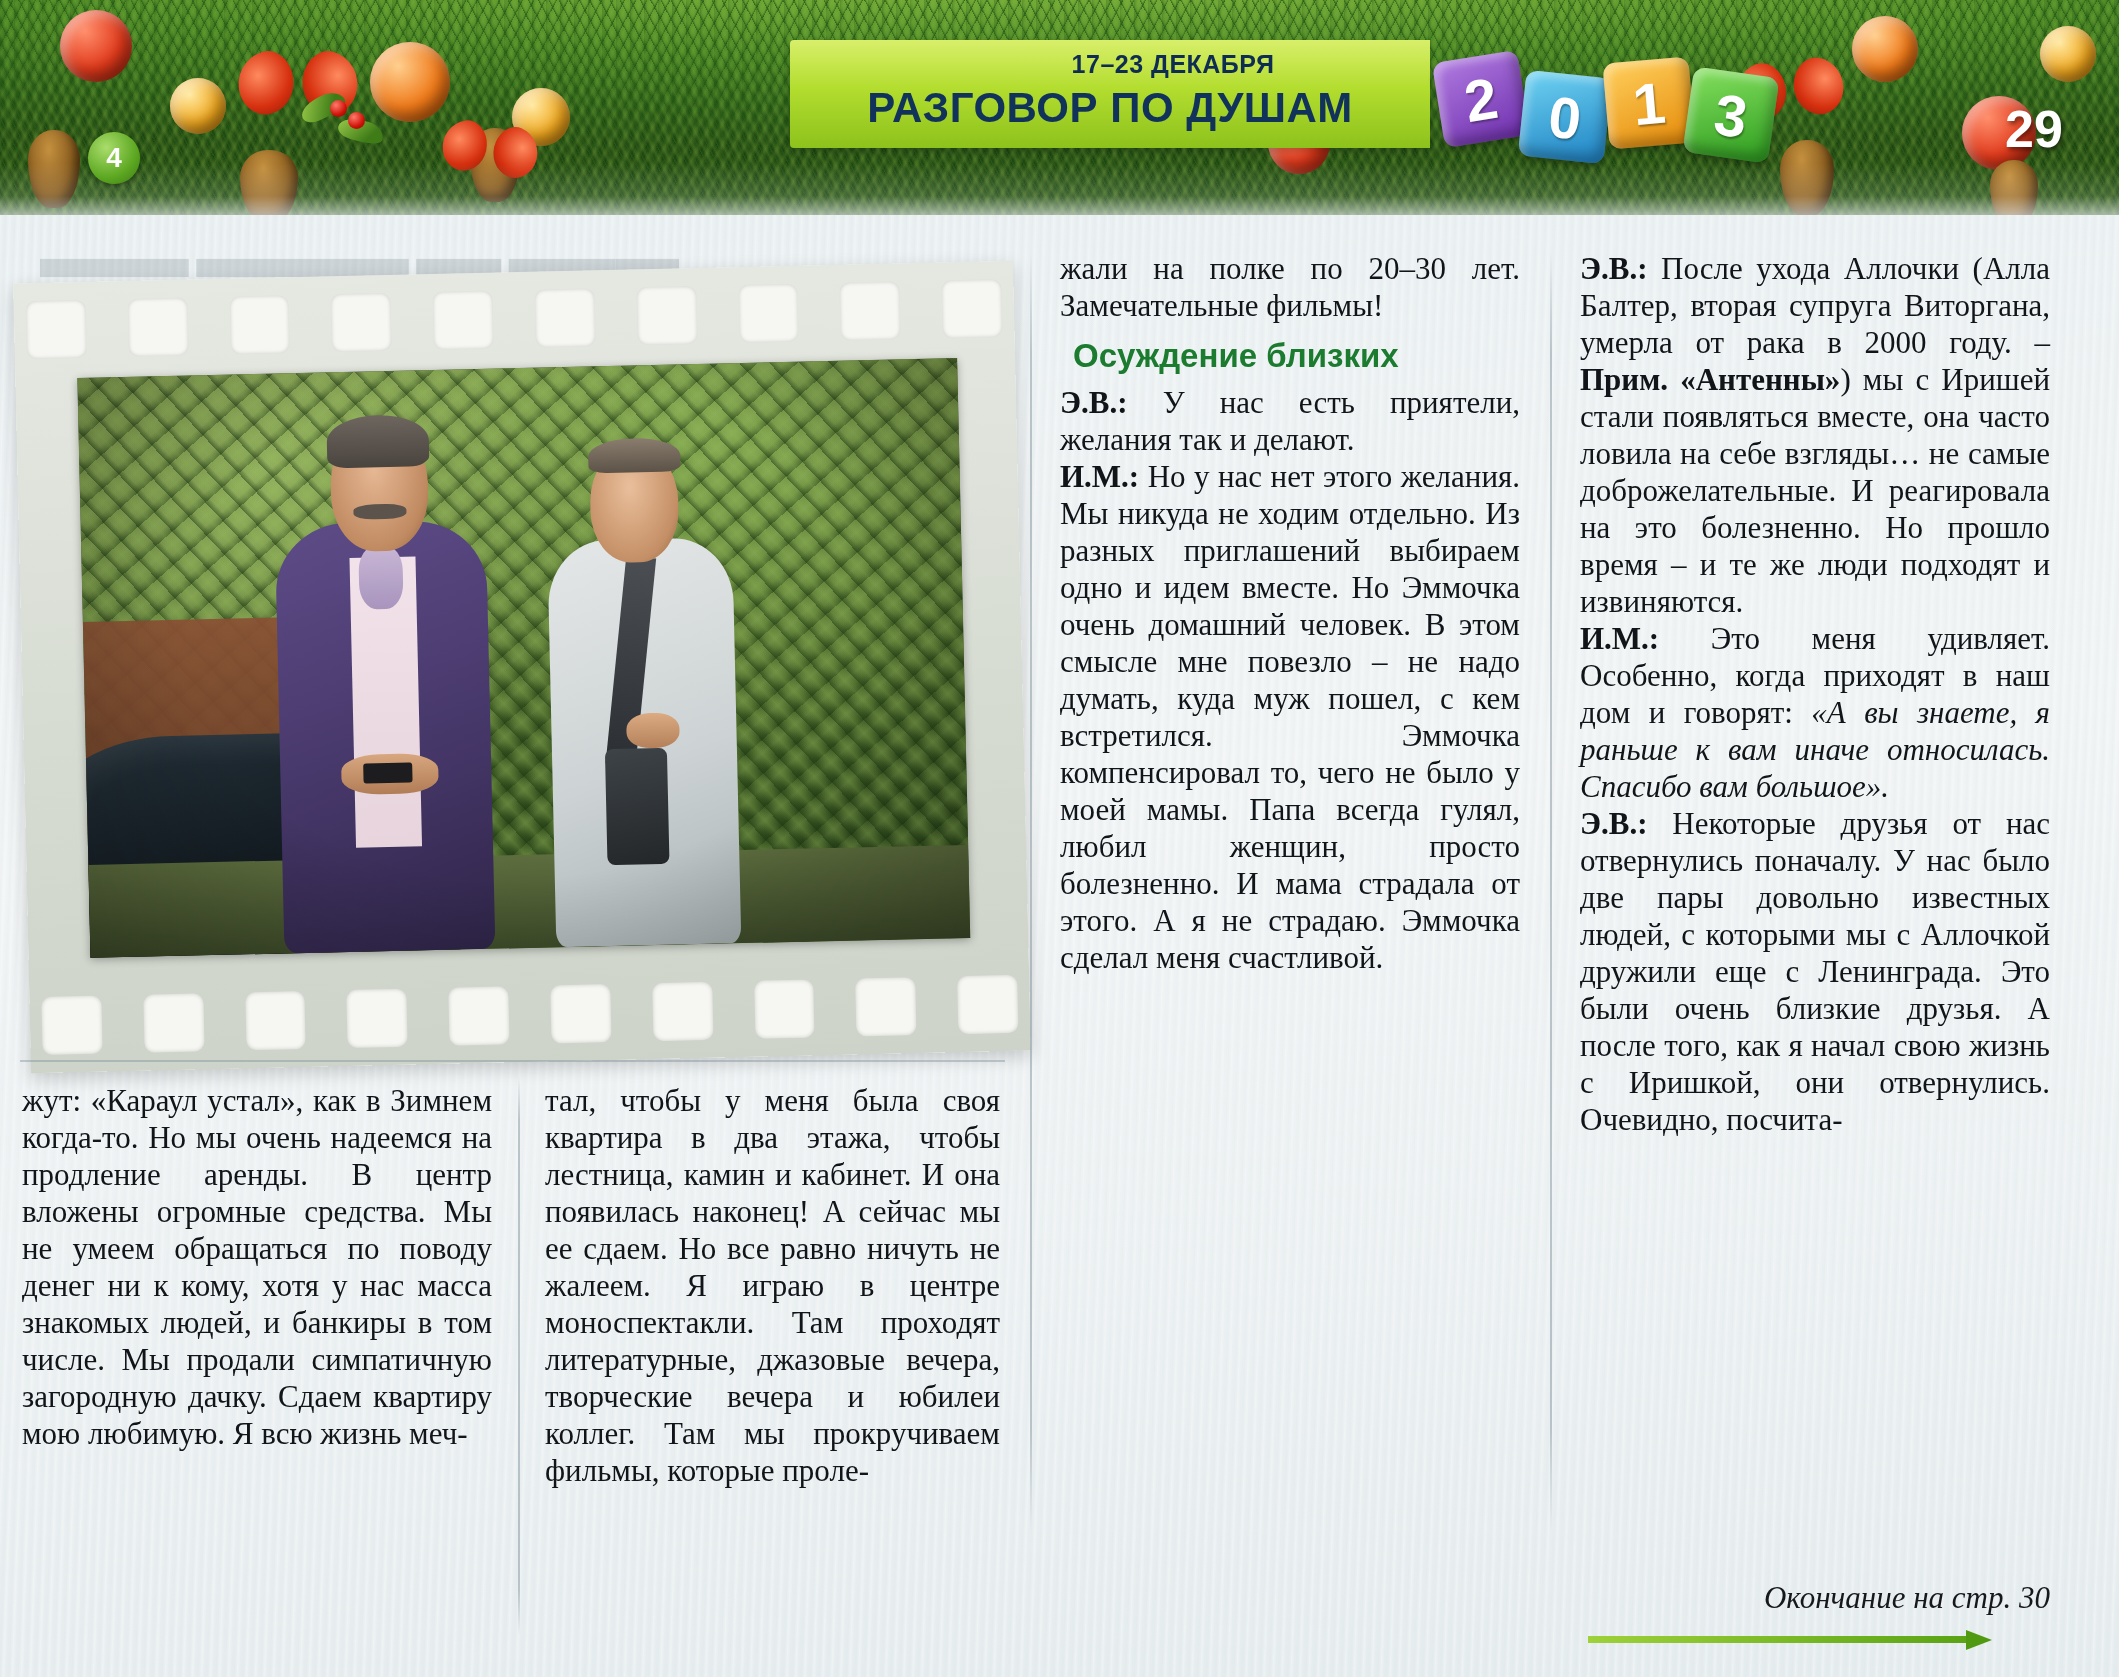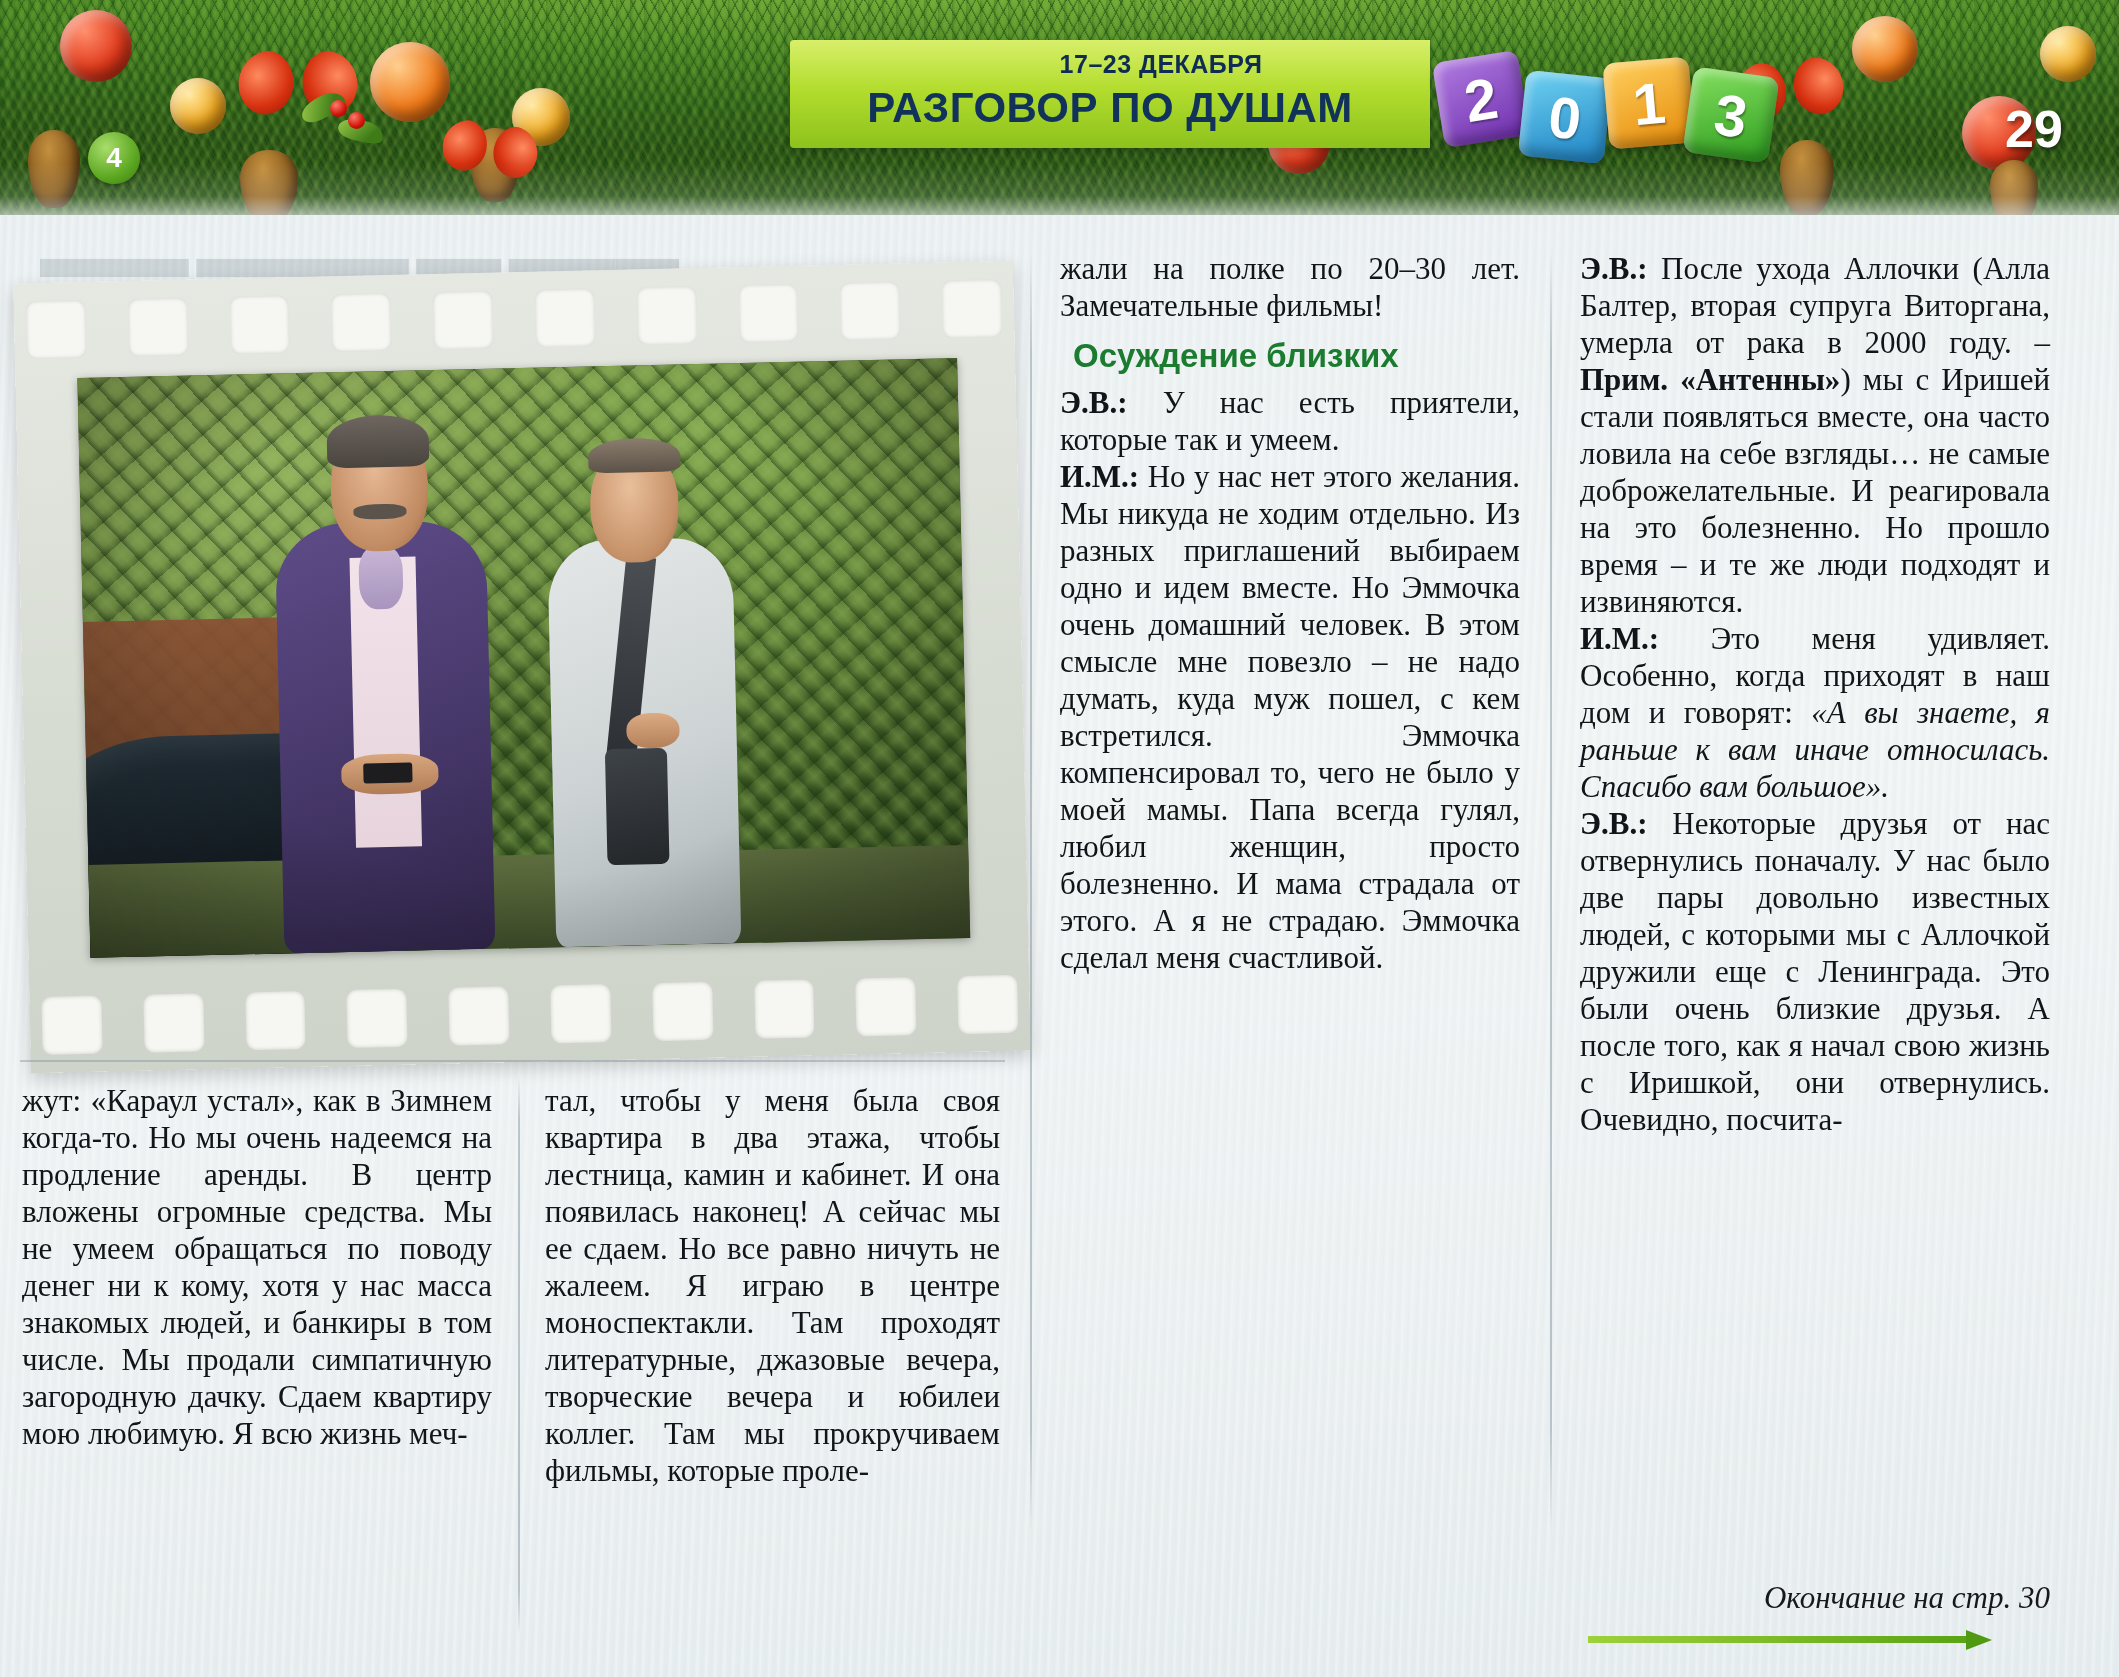--- a/index.html
+++ b/index.html
@@ -110,21 +110,21 @@
   .title-plate {
     position: absolute;
     left: 0; top: 0;
     width: 640px; height: 108px;
     background: linear-gradient(180deg, #d8ef6a 0%, #b3dd2f 45%, #8dc21c 100%);
     border-radius: 4px 0 0 4px;
     box-shadow: 0 3px 7px rgba(0,0,0,0.22);
   }
   .issue-date {
     position: absolute;
-    left: 0; top: 10px;
+    left: 12px; top: 10px;
     width: 742px;
     text-align: center;
     font-family: "Liberation Sans", sans-serif;
     font-weight: bold;
     font-size: 25px;
     letter-spacing: 0.5px;
     color: #0f2d53;
   }
   .rubric {
     position: absolute;
@@ -581,21 +581,21 @@
     <p>жут: «Караул устал», как в Зимнем когда-то. Но мы очень надеемся на продление аренды. В центр вложены огромные средства. Мы не умеем обращаться по поводу денег ни к кому, хотя у нас масса знакомых людей, и банкиры в том числе. Мы продали симпатичную загородную дачку. Сдаем квартиру мою любимую. Я всю жизнь меч-</p>
   </div>
 
   <div class="col col-bl2">
     <p>тал, чтобы у меня была своя квартира в два этажа, чтобы лестница, камин и кабинет. И она появилась наконец! А сейчас мы ее сдаем. Но все равно ничуть не жалеем. Я играю в центре моноспектакли. Там проходят литературные, джазовые вечера, творческие вечера и юбилеи коллег. Там мы прокручиваем фильмы, которые проле-</p>
   </div>
 
   <div class="col col-r1">
     <p>жали на полке по 20–30 лет. Замечательные фильмы!</p>
     <div class="subhead">Осуждение близких</div>
-    <p><span class="speaker">Э.В.:</span><span> У нас есть приятели, которые так и умеем.</span></p>
+    <p><span class="speaker">Э.В.:</span><span> У нас есть приятели, желания так и делают.</span></p>
     <p><span class="speaker">И.М.:</span><span> Но у нас нет этого желания. Мы никуда не ходим отдельно. Из разных приглашений выбираем одно и идем вместе. Но Эммочка очень домашний человек. В этом смысле мне повезло – не надо думать, куда муж пошел, с кем встретился. Эммочка компенсировал то, чего не было у моей мамы. Папа всегда гулял, любил женщин, просто болезненно. И мама страдала от этого. А я не страдаю. Эммочка сделал меня счастливой.</span></p>
   </div>
 
   <div class="col col-r2">
     <p><span class="speaker">Э.В.:</span><span> После ухода Аллочки (Алла Балтер, вторая супруга Виторгана, умерла от рака в 2000 году. – </span><span class="speaker">Прим. «Антенны»</span><span>) мы с Иришей стали появляться вместе, она часто ловила на себе взгляды… не самые доброжелательные. И реагировала на это болезненно. Но прошло время – и те же люди подходят и извиняются.</span></p>
     <p><span class="speaker">И.М.:</span><span> Это меня удивляет. Особенно, когда приходят в наш дом и говорят: </span><span class="ital">«А вы знаете, я раньше к вам иначе относилась. Спасибо вам большое».</span></p>
     <p><span class="speaker">Э.В.:</span><span> Некоторые друзья от нас отвернулись поначалу. У нас было две пары довольно известных людей, с которыми мы с Аллочкой дружили еще с Ленинграда. Это были очень близкие друзья. А после того, как я начал свою жизнь с Иришкой, они отвернулись. Очевидно, посчита-</span></p>
   </div>
 
   <div class="footer-note">Окончание на стр. 30</div>

